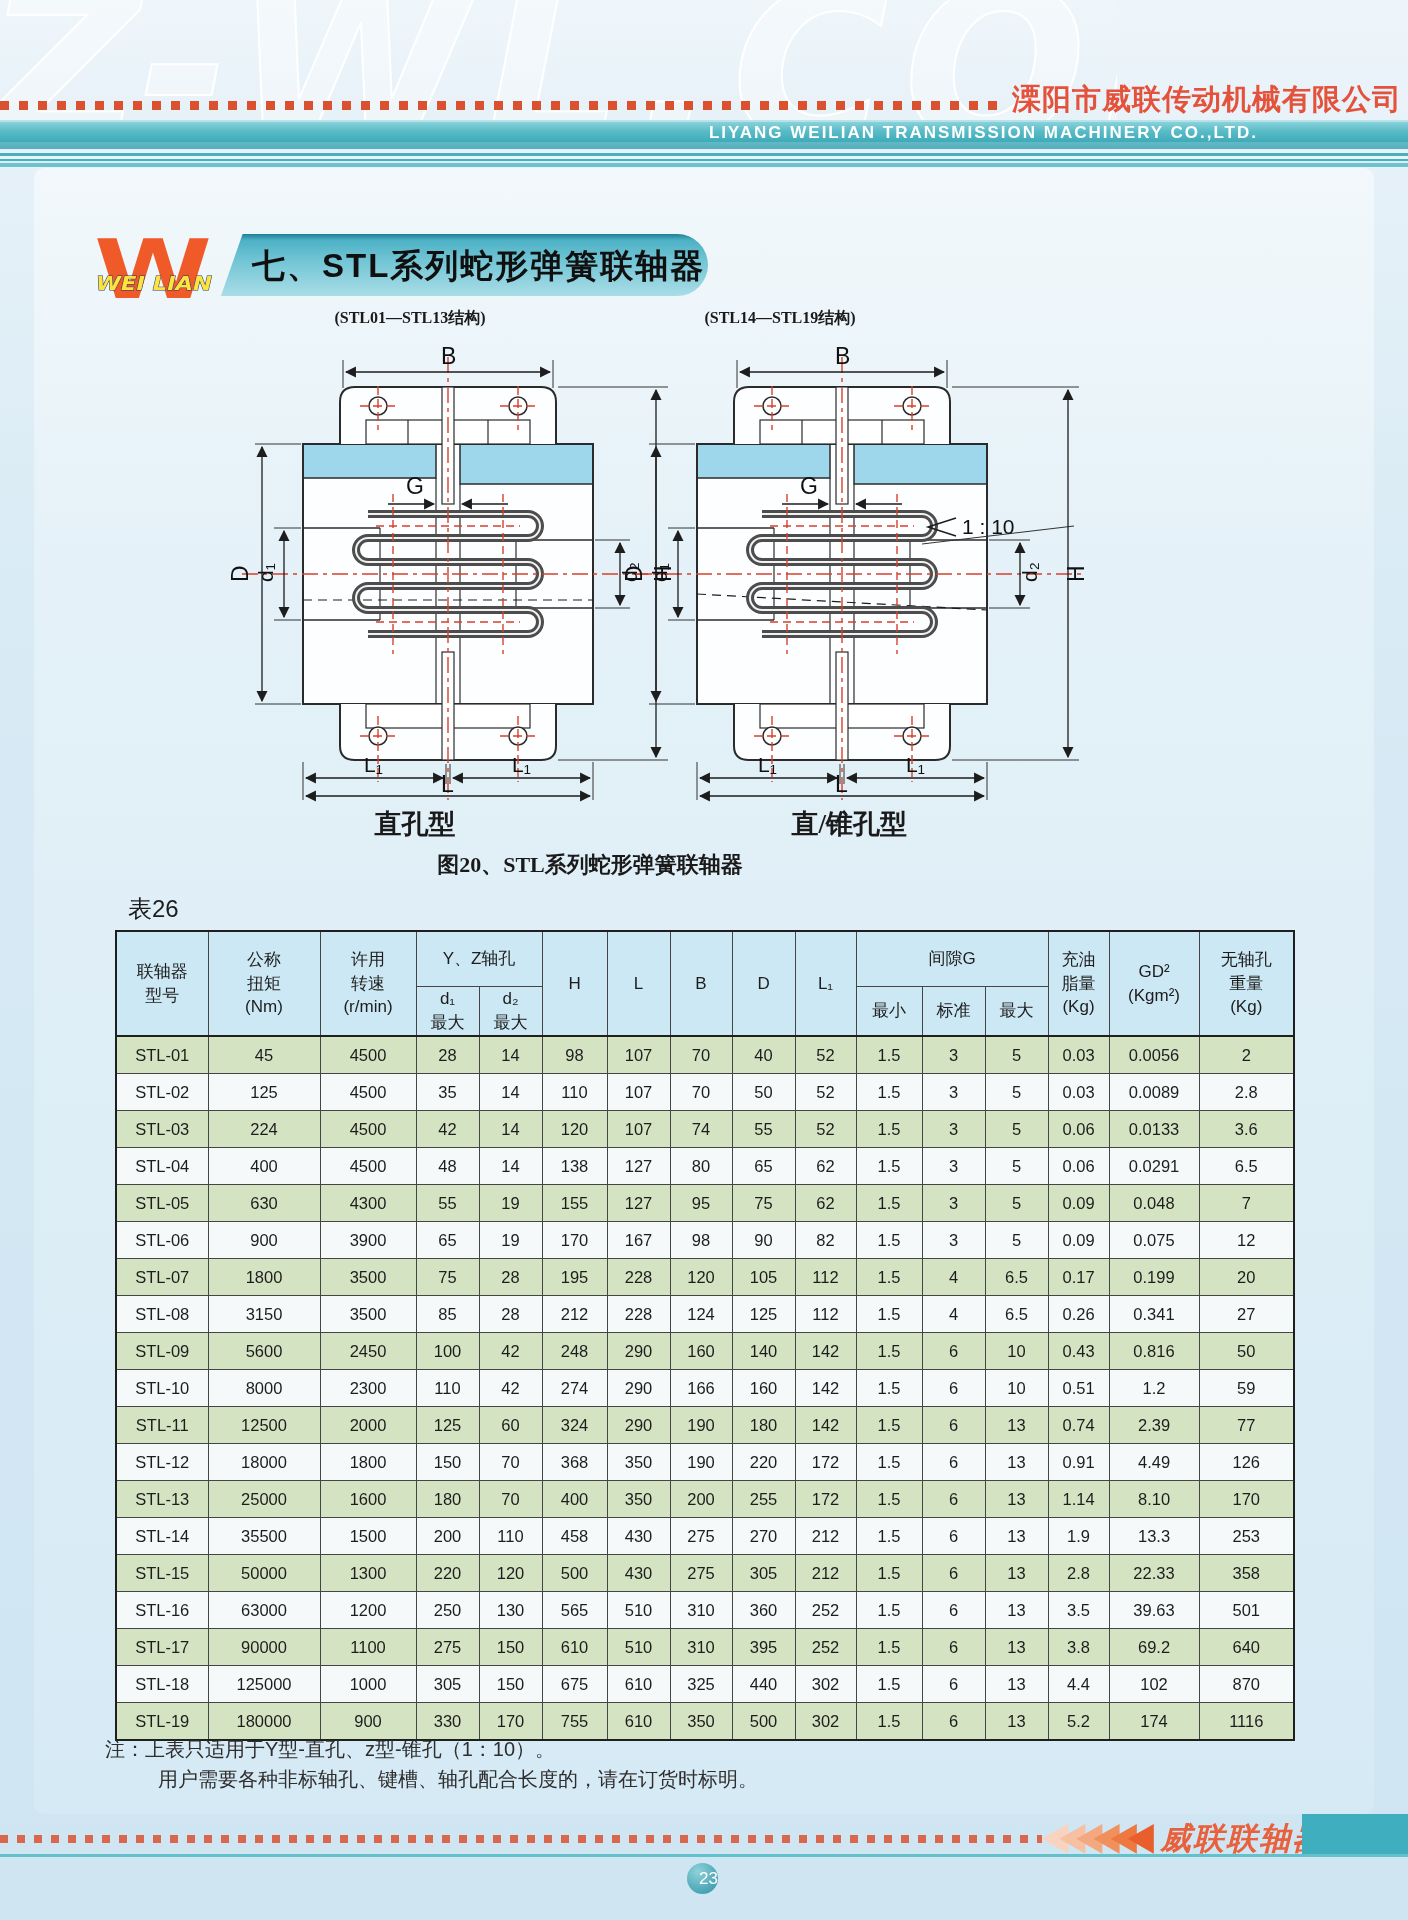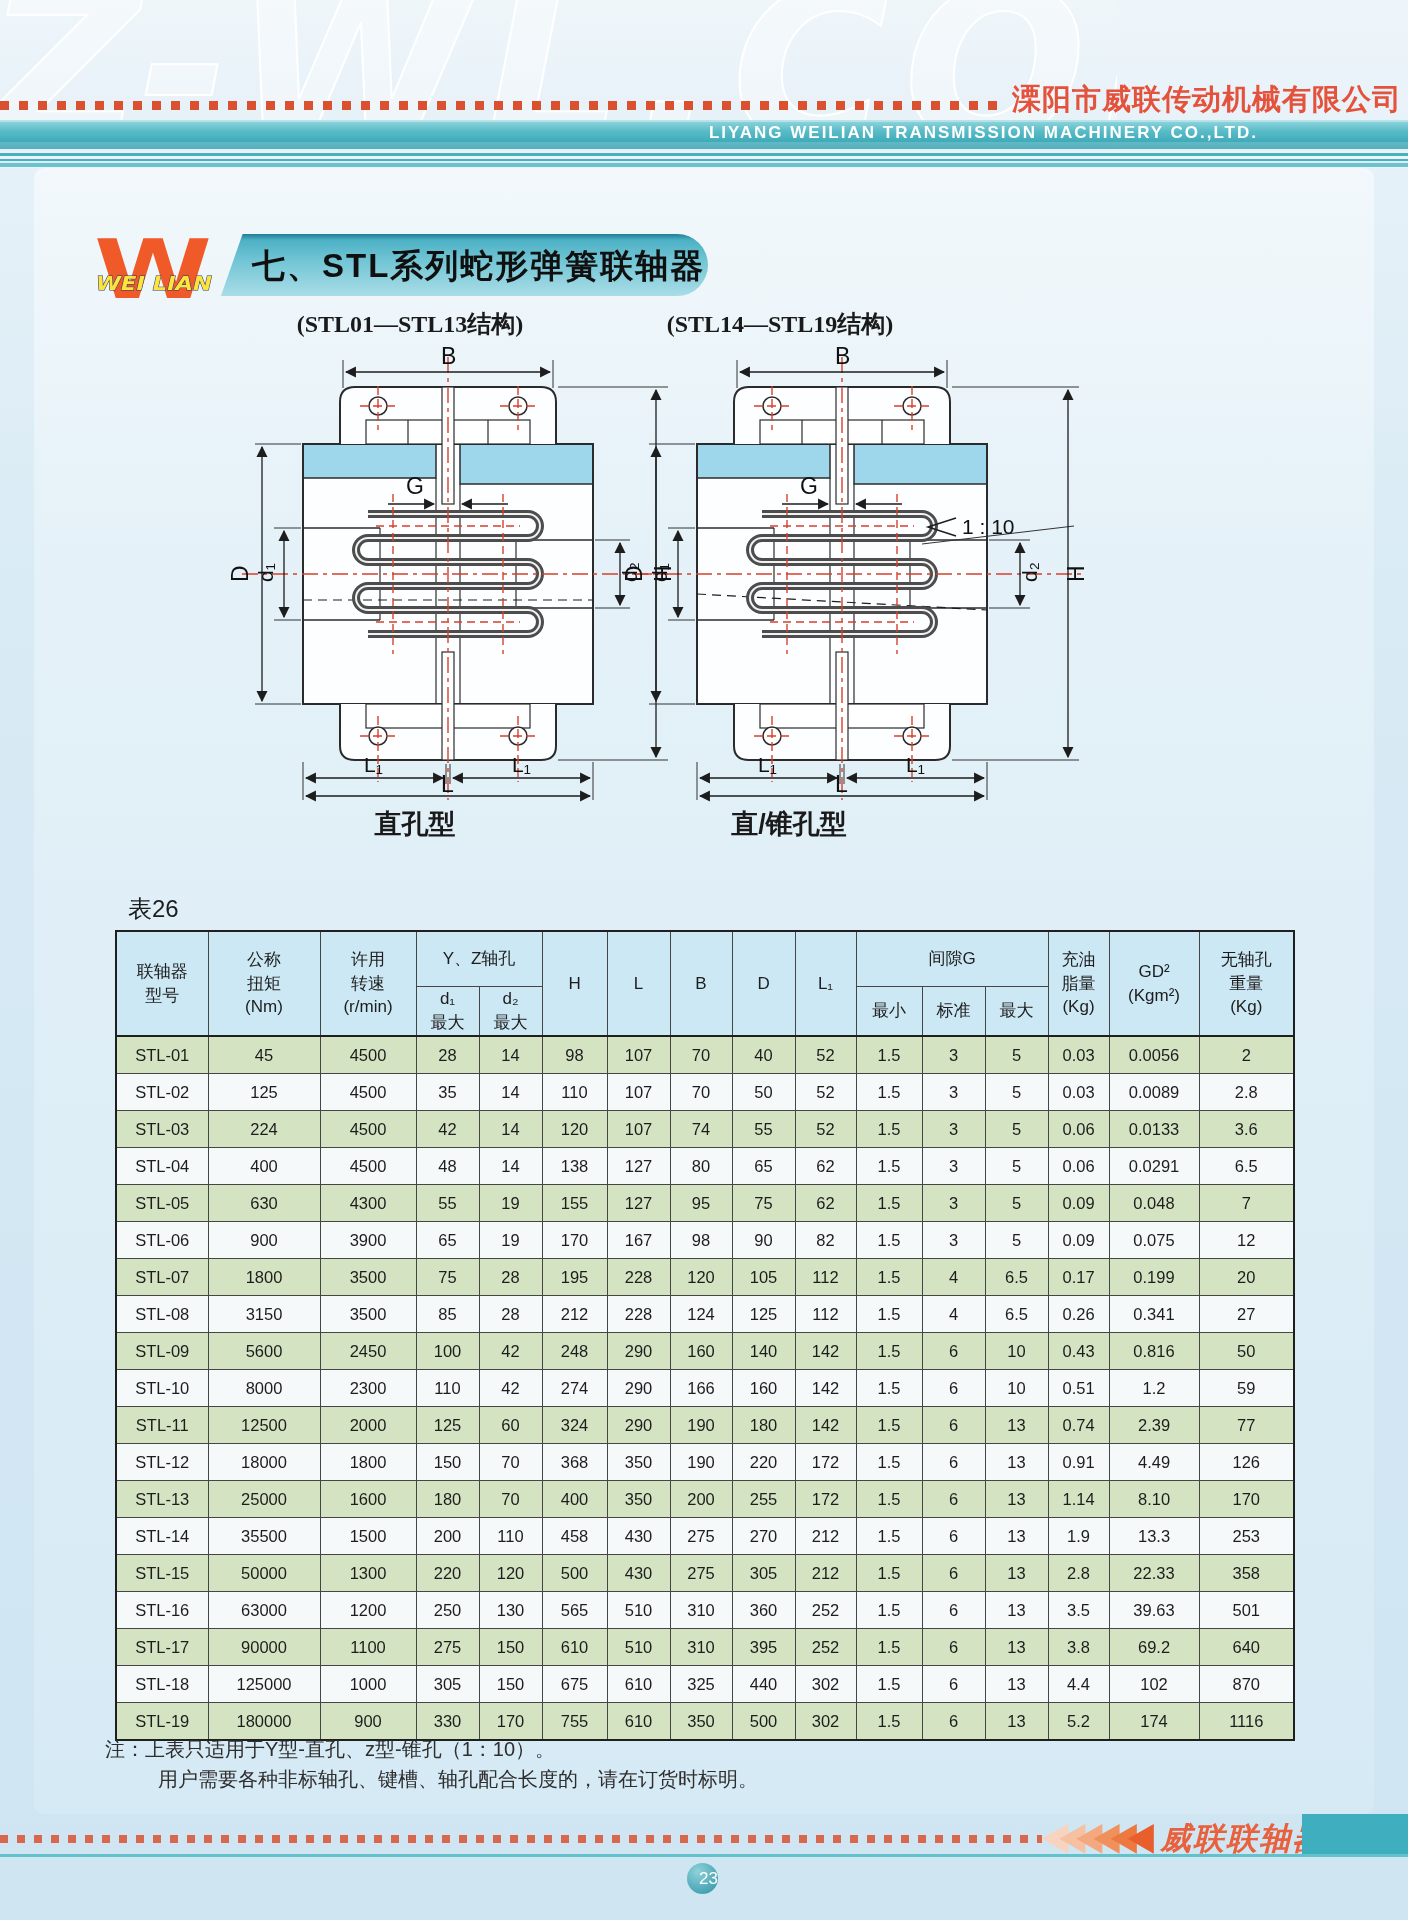--- a/index.html
+++ b/index.html
@@ -34,29 +34,29 @@
   
   .logo{position:absolute;top:228px;left:94px;width:122px;height:86px;}
   .title-bar{position:absolute;top:234px;left:216px;width:492px;height:62px;
     background:linear-gradient(180deg,#1f7f96 0%,#4db1c5 10%,#74c6d5 45%,#a9dde7 100%);
     border-radius:0 31px 31px 0;
     clip-path:polygon(28px -4px,104% -4px,104% 104%,4px 104%);}
   .title-text{position:absolute;top:244px;left:252px;font-size:33px;font-weight:bold;
     color:#101010;letter-spacing:2px;white-space:nowrap;}
   
   .fig-cap{position:absolute;font-family:"Liberation Serif",serif;font-weight:bold;
-    font-size:24px;color:#1a1a1a;white-space:nowrap;}
+    font-size:16px;color:#1a1a1a;white-space:nowrap;}
   .cap-left{top:308px;left:245px;width:330px;text-align:center;}
   .cap-right{top:308px;left:615px;width:330px;text-align:center;}
   .svg-draw{position:absolute;top:332px;}
   .svg-left{left:228px;}
   .svg-right{left:622px;}
   .type-cap{position:absolute;top:806px;font-size:27px;font-weight:bold;color:#1a1a1a;white-space:nowrap;}
   .type-left{left:330px;width:170px;text-align:center;}
-  .type-right{left:689px;width:200px;text-align:center;}
+  .type-right{left:707px;width:200px;text-align:right;font-family:Liberation Serif, serif;}
   .figure-caption{position:absolute;top:850px;left:380px;width:420px;text-align:center;
     font-family:"Liberation Serif",serif;font-weight:600;font-size:22px;color:#1a1a1a;white-space:nowrap;}
   
   .table-tag{position:absolute;top:893px;left:128px;font-size:24px;color:#1c1c1c;}
   .spec-table{position:absolute;top:930px;left:115px;border-collapse:collapse;
     table-layout:fixed;width:1178px;border:2px solid #1f1f1f;}
   .spec-table th,.spec-table td{border:1px solid #454545;text-align:center;vertical-align:middle;
     padding:0;color:#1d1d1d;}
   .spec-table th{background:#cce8f4;font-size:17px;font-weight:normal;
     white-space:pre-line;line-height:1.4;}
@@ -299,20 +299,21 @@
     <text class="dimtxt-s" transform="rotate(-90 415 250)" x="415" y="250">d₂</text>
     <text class="dimtxt" transform="rotate(-90 462 250)" x="462" y="250">H</text>
     <text class="dimtxt" x="178" y="162">G</text>
     <text class="dimtxt-s" x="136" y="440">L₁</text>
     <text class="dimtxt-s" x="284" y="440">L₁</text>
     <text class="dimtxt" x="213" y="460">L</text>
   </svg>
 
   <div class="type-cap type-left">直孔型</div>
   <div class="type-cap type-right">直/锥孔型</div>
+  <div class="figure-caption">图20、STL系列蛇形弹簧联轴器</div>
 
   <div class="table-tag">表26</div>
   <table class="spec-table">
     <colgroup>
       <col style="width:92px">
         <col style="width:112px">
         <col style="width:96px">
       <col style="width:63px">
         <col style="width:63px">
         <col style="width:65px">

